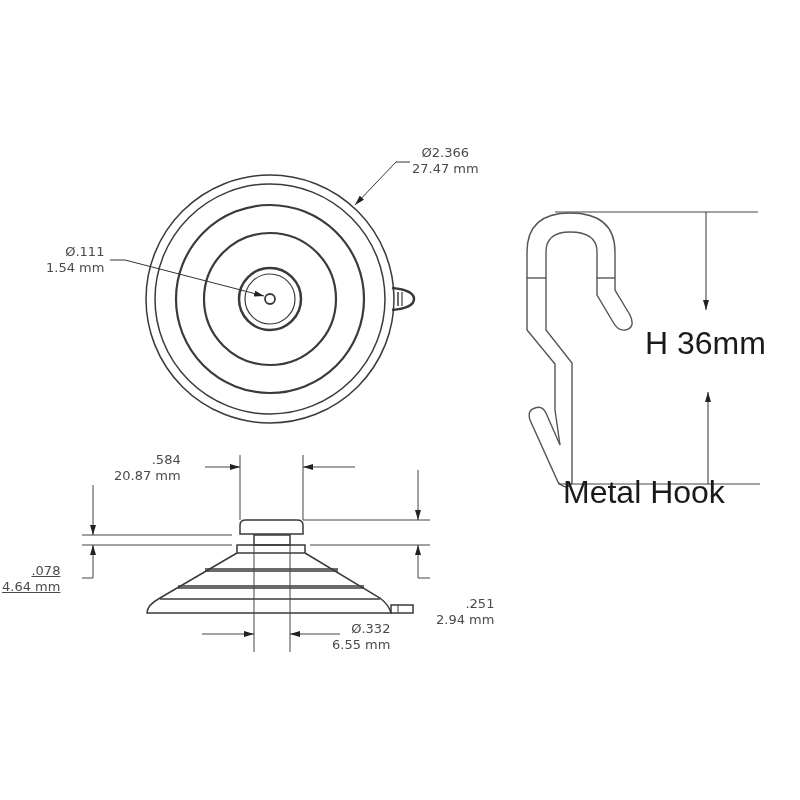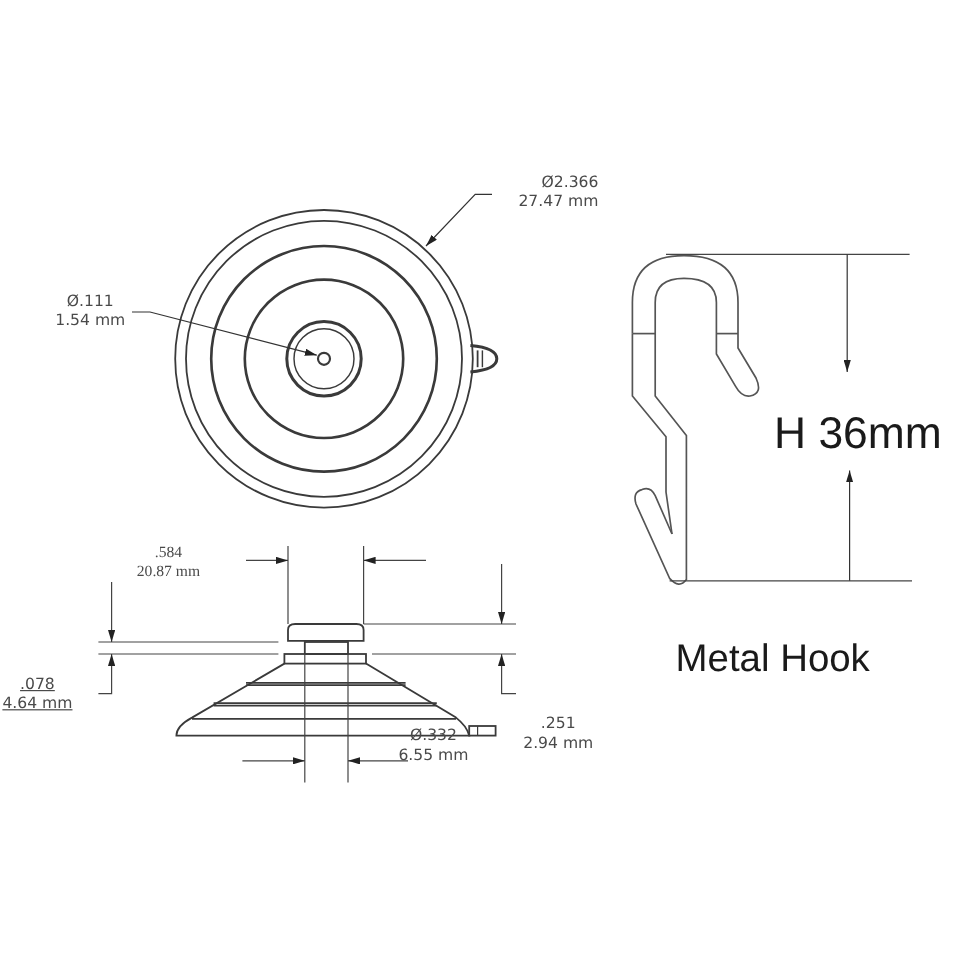--- a/index.html
+++ b/index.html
@@ -1,18 +1,18 @@
 <!DOCTYPE html>
 <html><head>
   <meta charset="utf-8">
   <style>
     html, body { margin: 0; padding: 0; background: #ffffff; }
     #canvas { position: relative; width: 800px; height: 800px; background: #ffffff; overflow: hidden; }
     svg { position: absolute; left: 0; top: 0; }
-    .lbl { position: absolute; font-family: "DejaVu Sans", sans-serif; color: #4a4a4a; font-size: 13px; line-height: 16px; text-align: center; white-space: nowrap; }
+    .lbl { position: absolute; font-family: "DejaVu Sans", sans-serif; color: #4a4a4a; font-size: 13px; line-height: 16px; text-align: right; white-space: nowrap; }
     .big { position: absolute; font-family: "Liberation Sans", sans-serif; color: #1a1a1a; white-space: nowrap; }
   </style>
 </head>
 <body>
 
 <div id="canvas">
   <svg width="800" height="800" viewBox="0 0 800 800">
     <defs>
       <marker id="arr" markerWidth="10" markerHeight="6" refX="10" refY="3" orient="auto" markerUnits="userSpaceOnUse">
         <path d="M0,0 L10,3 L0,6 Z" fill="#222"></path>
@@ -85,41 +85,41 @@
       <line x1="527" y1="278" x2="546" y2="278"></line>
       <line x1="597" y1="278" x2="615" y2="278"></line>
 
       <line x1="555" y1="212" x2="758" y2="212" stroke="#444" stroke-width="1"></line>
       <line x1="558" y1="484" x2="760" y2="484" stroke="#444" stroke-width="1"></line>
       <line x1="706" y1="212" x2="706" y2="310" stroke="#333" stroke-width="1" marker-end="url(#arr)"></line>
       <line x1="708" y1="484" x2="708" y2="392" stroke="#333" stroke-width="1" marker-end="url(#arr)"></line>
     </g>
   </svg>
 
-  <div class="lbl" style="left:432px; top:145px; text-align:right;">
+  <div class="lbl" style="left:412px; top:145px; text-align:center;">
     <div>Ø2.366</div>
     <div>27.47 mm</div>
   </div>
   <div class="lbl" style="left:46px; top:244px;">
     <div>Ø.111</div>
     <div>1.54 mm</div>
   </div>
 
-  <div class="lbl" style="left:114px; top:452px;font-family:Liberation Serif, serif;">
+  <div class="lbl" style="left:114px; top:452px;">
     <div>.584</div>
     <div>20.87 mm</div>
   </div>
   <div class="lbl" style="left:2px; top:563px;text-decoration:underline;">
     <div>.078</div>
     <div>4.64 mm</div>
   </div>
   <div class="lbl" style="left:436px; top:596px;">
     <div>.251</div>
     <div>2.94 mm</div>
   </div>
-  <div class="lbl" style="left:332px; top:606px;">
+  <div class="lbl" style="left:332px; top:621px;">
     <div>Ø.332</div>
     <div>6.55 mm</div>
   </div>
 
-  <div class="big" style="left:645px; top:340px; font-size:37px;">H 36mm</div>
-  <div class="big" style="left:563px; top:530px; font-size:32px;">Metal Hook</div>
+  <div class="big" style="left:645px; top:325px; font-size:32px;">H 36mm</div>
+  <div class="big" style="left:563px; top:474px; font-size:32px;">Metal Hook</div>
 </div>
 
 </body></html>

